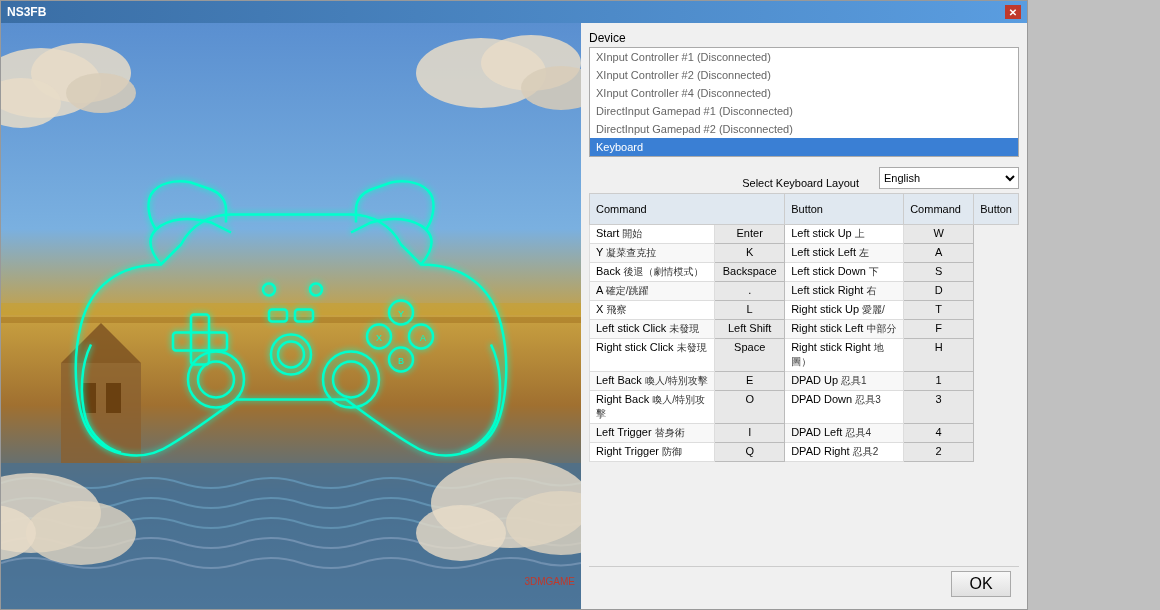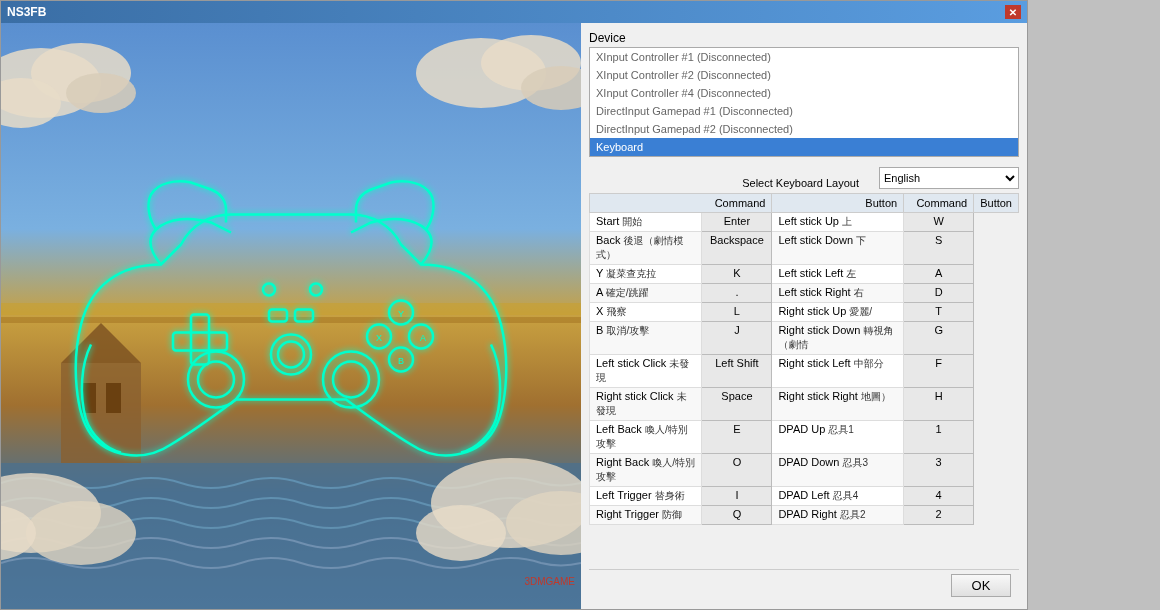--- a/index.html
+++ b/index.html
@@ -125,22 +125,22 @@
     }
     table {
       width: 100%;
       border-collapse: collapse;
       font-size: 11px;
     }
     thead tr {
       background: #e0e8f0;
     }
     thead th {
-      padding: 3px 6px;
-      text-align: right;
+      padding: 9px 6px;
+      text-align: left;
       border: 1px solid #ccc;
       font-weight: normal;
       color: #000;
     }
     tbody tr:nth-child(even) {
       background: #f8f8f8;
     }
     tbody tr:nth-child(odd) {
       background: #ffffff;
     }
@@ -161,21 +161,21 @@
       justify-content: flex-end;
       padding: 4px 8px;
       background: #f0f0f0;
       border-top: 1px solid #ccc;
       gap: 6px;
     }
     .ok-btn {
       background: linear-gradient(180deg, #f8f8f8, #e0e0e0);
       border: 1px solid #aaa;
       padding: 3px 16px;
-      font-size: 13px;
+      font-size: 16px;
       cursor: pointer;
       min-width: 60px;
     }
     .watermark {
       position: absolute;
       bottom: 22px;
       right: 6px;
       color: #c0392b;
       font-size: 10px;
       font-weight: normal;
@@ -344,48 +344,42 @@
             </tr>
           </thead>
           <tbody id="mapping-tbody">
           <tr>
                 <td><span>Start</span> <span style="color:#333;font-size:10px;">開始</span></td>
                 <td class="button-cell">Enter</td>
                 <td><span>Left stick Up</span> <span style="color:#333;font-size:10px;">上</span></td>
                 <td class="button-cell">W</td>
               </tr>
               <tr>
+                <td><span>Y</span> <span style="color:#333;font-size:10px;">凝菜查克拉</span></td>
+                <td class="button-cell">K</td>
+                <td><span>Left stick Left</span> <span style="color:#333;font-size:10px;">左</span></td>
+                <td class="button-cell">A</td>
+              </tr>
+              <tr>
                 <td><span>Back</span> <span style="color:#333;font-size:10px;">後退（劇情模式）</span></td>
                 <td class="button-cell">Backspace</td>
                 <td><span>Left stick Down</span> <span style="color:#333;font-size:10px;">下</span></td>
                 <td class="button-cell">S</td>
               </tr>
               <tr>
-                <td><span>Y</span> <span style="color:#333;font-size:10px;">凝菜查克拉</span></td>
-                <td class="button-cell">K</td>
-                <td><span>Left stick Left</span> <span style="color:#333;font-size:10px;">左</span></td>
-                <td class="button-cell">A</td>
-              </tr>
-              <tr>
                 <td><span>A</span> <span style="color:#333;font-size:10px;">確定/跳躍</span></td>
                 <td class="button-cell">.</td>
                 <td><span>Left stick Right</span> <span style="color:#333;font-size:10px;">右</span></td>
                 <td class="button-cell">D</td>
               </tr>
               <tr>
                 <td><span>X</span> <span style="color:#333;font-size:10px;text-align:right;">飛察</span></td>
                 <td class="button-cell">L</td>
                 <td><span>Right stick Up</span> <span style="color:#333;font-size:10px;">愛麗/</span></td>
                 <td class="button-cell">T</td>
-              </tr>
-              <tr>
-                <td><span>B</span> <span style="color:#333;font-size:10px;">取消/攻擊</span></td>
-                <td class="button-cell">J</td>
-                <td><span>Right stick Down</span> <span style="color:#333;font-size:10px;">轉視角（劇情</span></td>
-                <td class="button-cell">G</td>
               </tr>
               <tr>
                 <td><span>Left stick Click</span> <span style="color:#333;font-size:10px;">未發現</span></td>
                 <td class="button-cell">Left Shift</td>
                 <td><span>Right stick Left</span> <span style="color:#333;font-size:10px;">中部分</span></td>
                 <td class="button-cell">F</td>
               </tr>
               <tr>
                 <td><span>Right stick Click</span> <span style="color:#333;font-size:10px;">未發現</span></td>
                 <td class="button-cell">Space</td>

